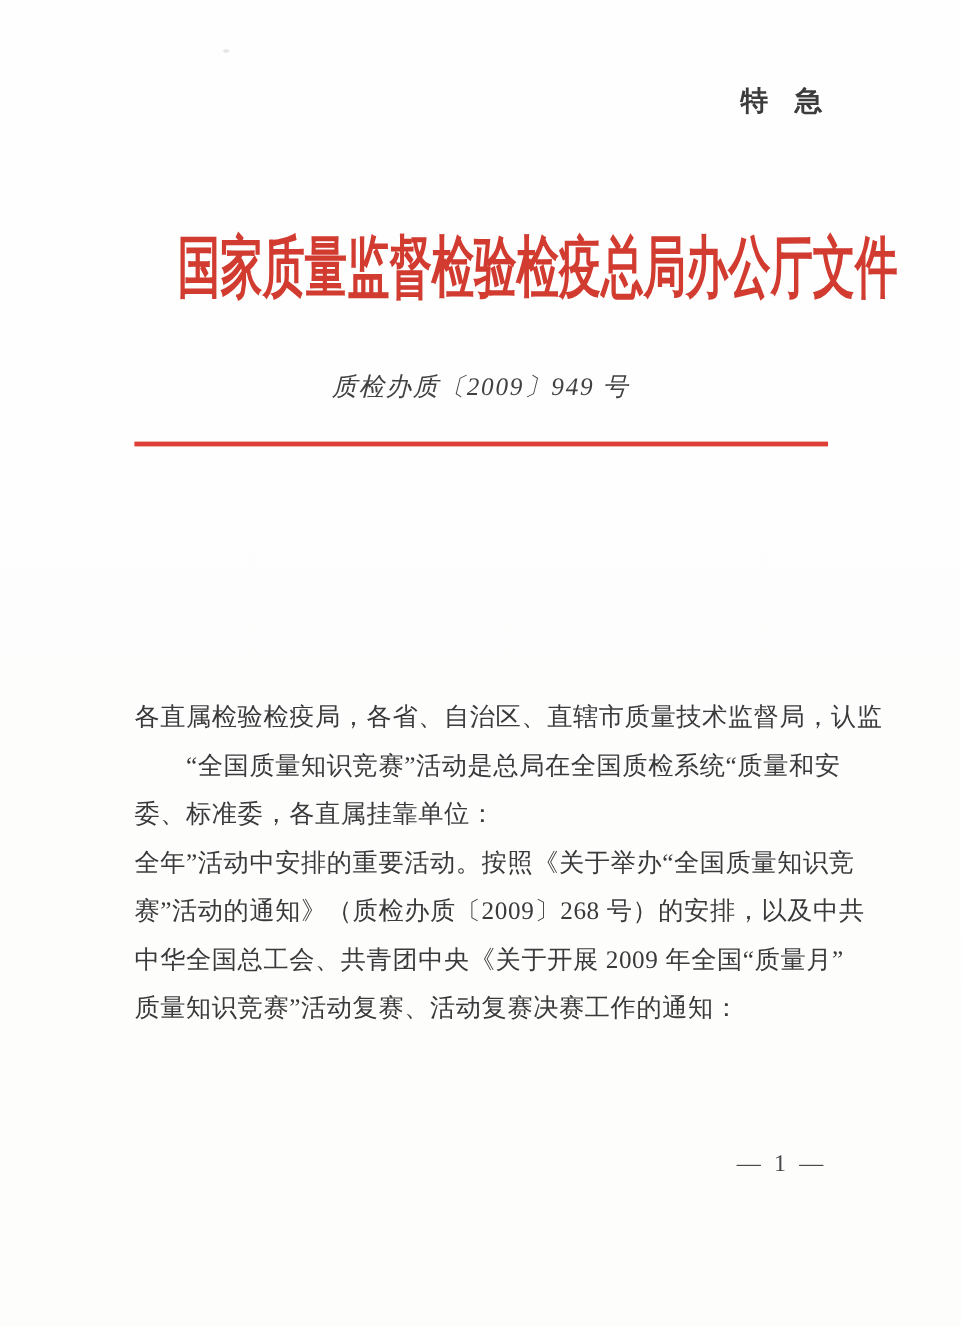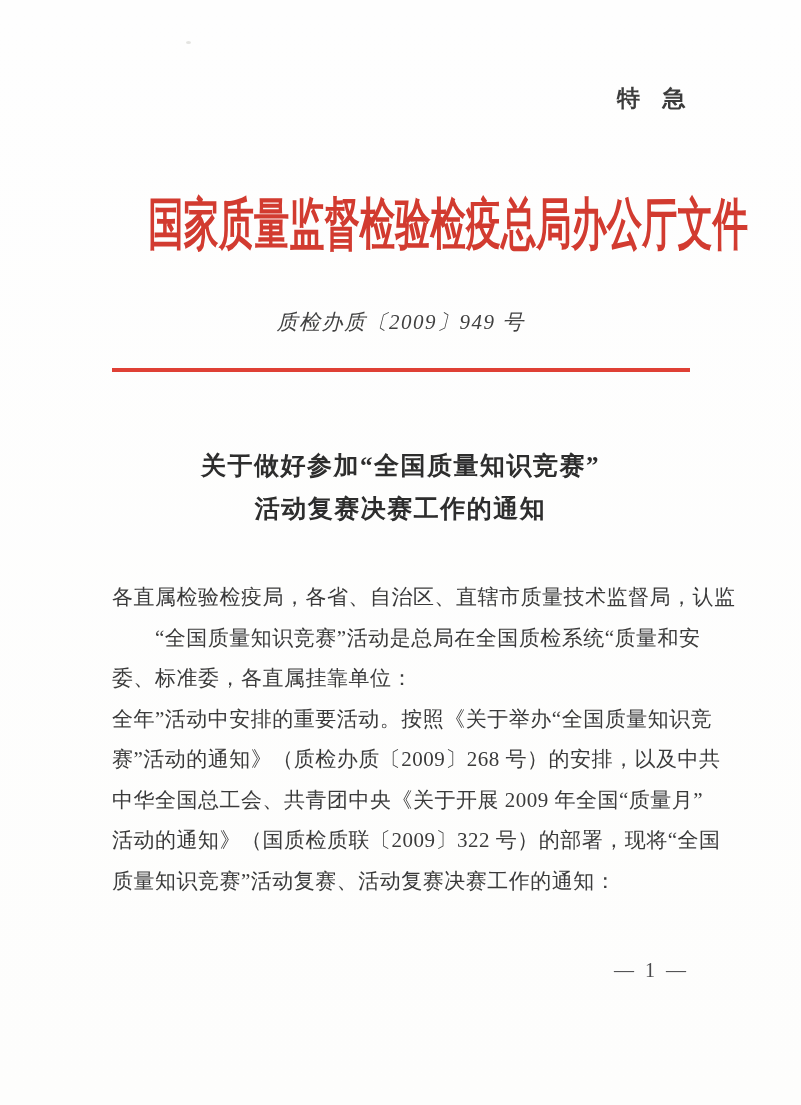--- a/index.html
+++ b/index.html
@@ -28,21 +28,21 @@
     left: 186px;
     width: 5px;
     height: 3px;
     background: #d8d8d4;
     border-radius: 50%;
     opacity: .7;
   }
 
   .urgency {
     position: absolute;
-    top: 83px;
+    top: 69px;
     left: 617px;
     font-family: "Liberation Sans", "DejaVu Sans", sans-serif;
     font-weight: bold;
     font-size: 23px;
     color: #3c3c3c;
     letter-spacing: 8px;
     white-space: nowrap;
   }
 
   .header-title {
@@ -127,32 +127,27 @@
   <div class="scan-speck"></div>
 
   <div class="urgency">特 急</div>
 
   <div class="header-title">国家质量监督检验检疫总局办公厅文件</div>
 
   <div class="doc-number">质检办质〔2009〕949 号</div>
 
   <div class="red-line"></div>
 
-  <div class="doc-title">
-    <div>关于做好参加“全国质量知识竞赛”</div>
-    <div>活动复赛决赛工作的通知</div>
-  </div>
 
   <div class="body-block">
     <div class="line">各直属检验检疫局，各省、自治区、直辖市质量技术监督局，认监</div>
     <div class="line indent">“全国质量知识竞赛”活动是总局在全国质检系统“质量和安</div>
 
     <div class="line">委、标准委，各直属挂靠单位：</div>
     <div class="line">全年”活动中安排的重要活动。按照《关于举办“全国质量知识竞</div>
     <div class="line">赛”活动的通知》（质检办质〔2009〕268 号）的安排，以及中共</div>
     <div class="line">中华全国总工会、共青团中央《关于开展 2009 年全国“质量月”</div>
-    <div class="line">活动的通知》（国质检质联〔2009〕322 号）的部署，现将“全国</div>
     <div class="line">质量知识竞赛”活动复赛、活动复赛决赛工作的通知：</div>
   </div>
 
   <div class="page-number">— 1 —</div>
 
 </div>
 
 </body></html>

